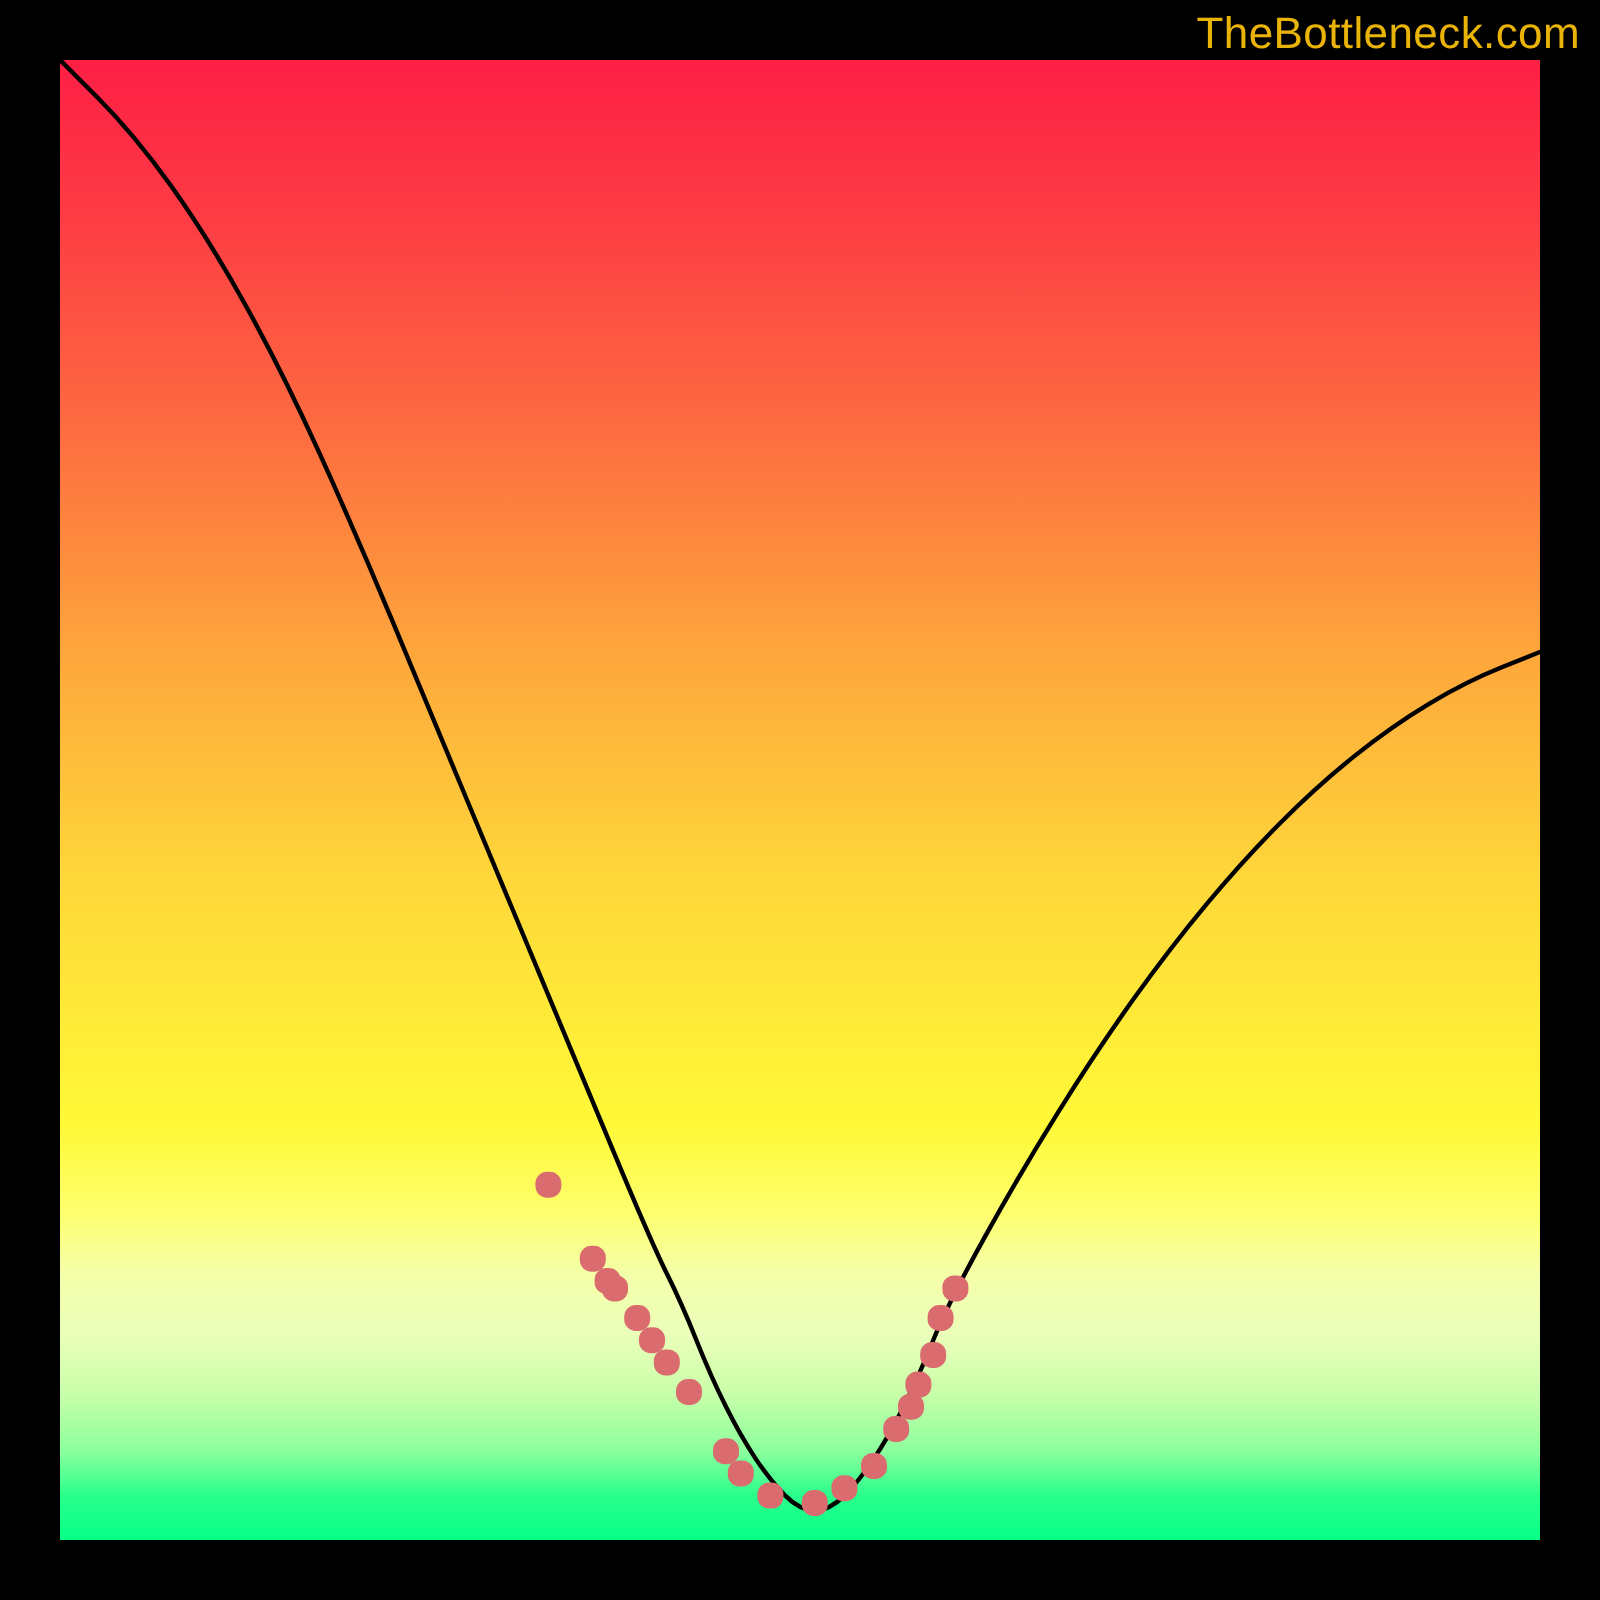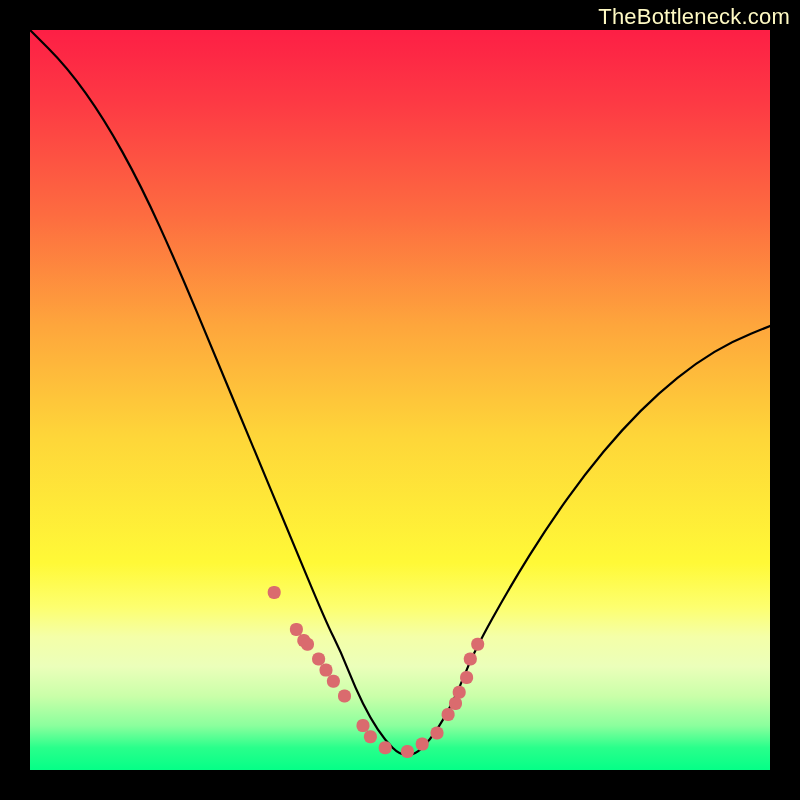--- a/index.html
+++ b/index.html
@@ -45,21 +45,21 @@
     );
   }
   .svg-layer {
     position: absolute;
     inset: 0;
   }
   .watermark {
     position: absolute;
     top: 4px;
     right: 10px;
-    color: #fef9c3;
+    color: #eab308;
     font-size: 22px;
     font-weight: 500;
     letter-spacing: 0.2px;
   }
 </style>
 </head>
 <body>
 
 <div class="stage">
 

